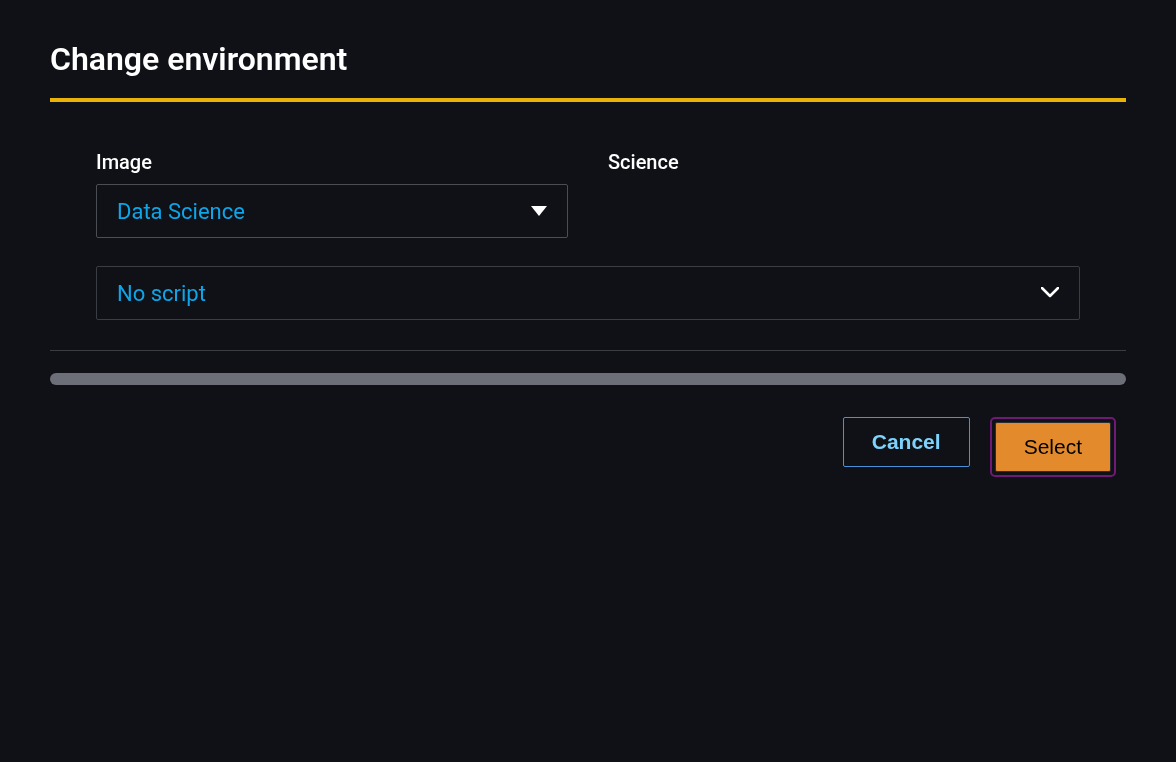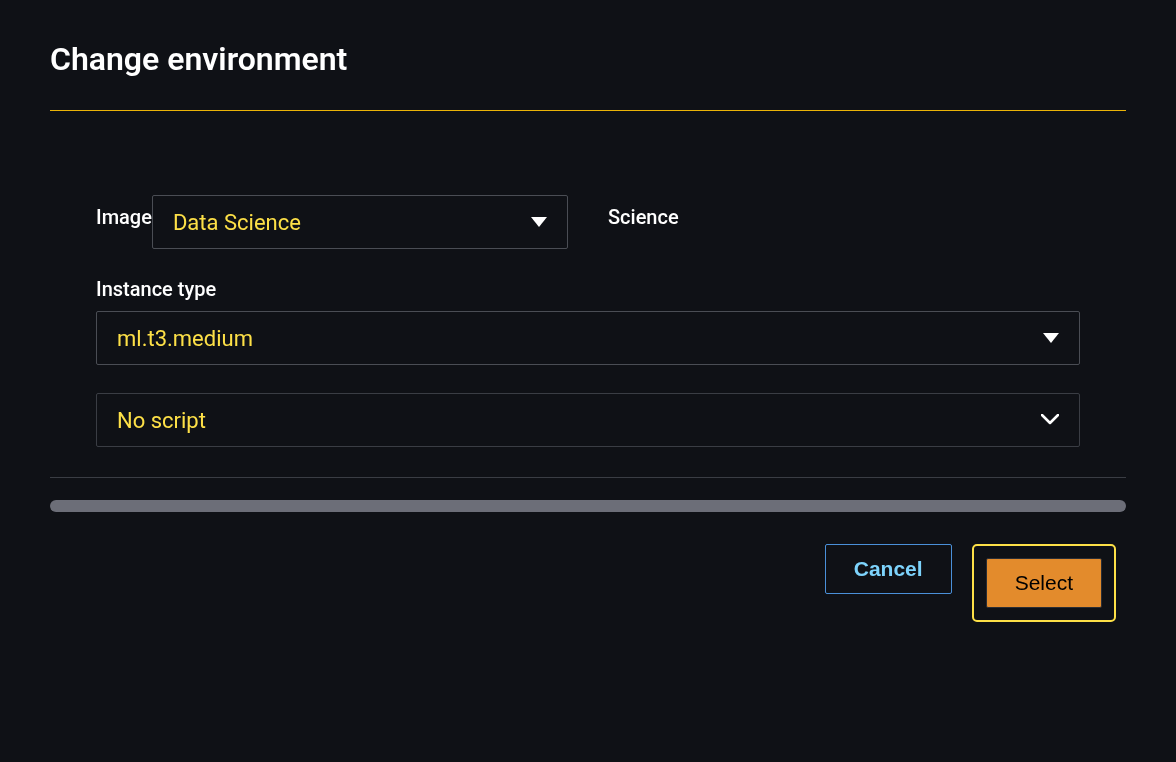--- a/index.html
+++ b/index.html
@@ -16,37 +16,36 @@
       overflow: hidden;
       padding: 0;
     }
     .dialog {
       padding: 40px 50px 30px 50px;
     }
     .dialog-title {
       font-size: 32px;
       font-weight: 600;
       color: #ffffff;
-      padding-bottom: 32px;
-      border-bottom: 1px solid #eab308;
+      padding-bottom: 20px;
+      border-bottom: 4px solid #eab308;
       margin-bottom: 48px;
     }
     .form-area {
       padding: 0 46px;
     }
     .row {
       display: flex;
       gap: 40px;
       margin-bottom: 28px;
     }
     .field {
       flex: 1;
       display: flex;
-      flex-direction: row;
-      margin-top: 36px;
+      flex-direction: column;
     }
     .field-full {
       width: 100%;
       display: flex;
       flex-direction: column;
       margin-bottom: 28px;
     }
     .label-row {
       display: flex;
       align-items: center;
@@ -77,21 +76,21 @@
       width: 100%;
       height: 54px;
       border: 1px solid #4a4d54;
       border-radius: 2px;
       background-color: transparent;
       display: flex;
       align-items: center;
       padding: 0 50px 0 20px;
       cursor: pointer;
       font-size: 22px;
-      color: #fde047;
+      color: #0ea5e9;
     }
     .select-box.alt {
       border-color: #3a3d44;
     }
     .caret-down-triangle {
       position: absolute;
       right: 20px;
       top: 50%;
       transform: translateY(-50%);
       width: 0;
@@ -143,23 +142,23 @@
       display: flex;
       align-items: center;
       justify-content: center;
     }
     .btn-cancel {
       background: transparent;
       border: 1px solid #4a90d9;
       color: #7dd3fc;
     }
     .btn-select-wrap {
-      border: 2px solid #fde047;
+      border: 2px solid #701a75;
       border-radius: 5px;
-      padding: 12px;
+      padding: 3px;
     }
     .btn-select {
       background-color: #e38b2c;
       border: 1px solid #2a2d34;
       color: #000000;
       font-weight: 500;
       height: 50px;
       min-width: 110px;
     }
   </style>
@@ -181,29 +180,20 @@
         </div>
       </div>
 
       <div class="field">
         <div class="label-row">
           <span class="field-label">Science</span>
         </div>
       </div>
     </div>
 
-    <div class="field-full">
-      <div class="label-row">
-        <span class="field-label">Instance type</span>
-      </div>
-      <div class="select-box">
-        <span>ml.t3.medium</span>
-        <span class="caret-down-triangle"></span>
-      </div>
-    </div>
 
     <div class="field-full">
       <div class="select-box alt">
         <span>No script</span>
         <span class="chevron-down">
           <svg viewBox="0 0 18 12" fill="none">
             <path d="M1 1 L9 9 L17 1" stroke="#ffffff" stroke-width="2.5" stroke-linecap="round" stroke-linejoin="round"></path>
           </svg>
         </span>
       </div>

